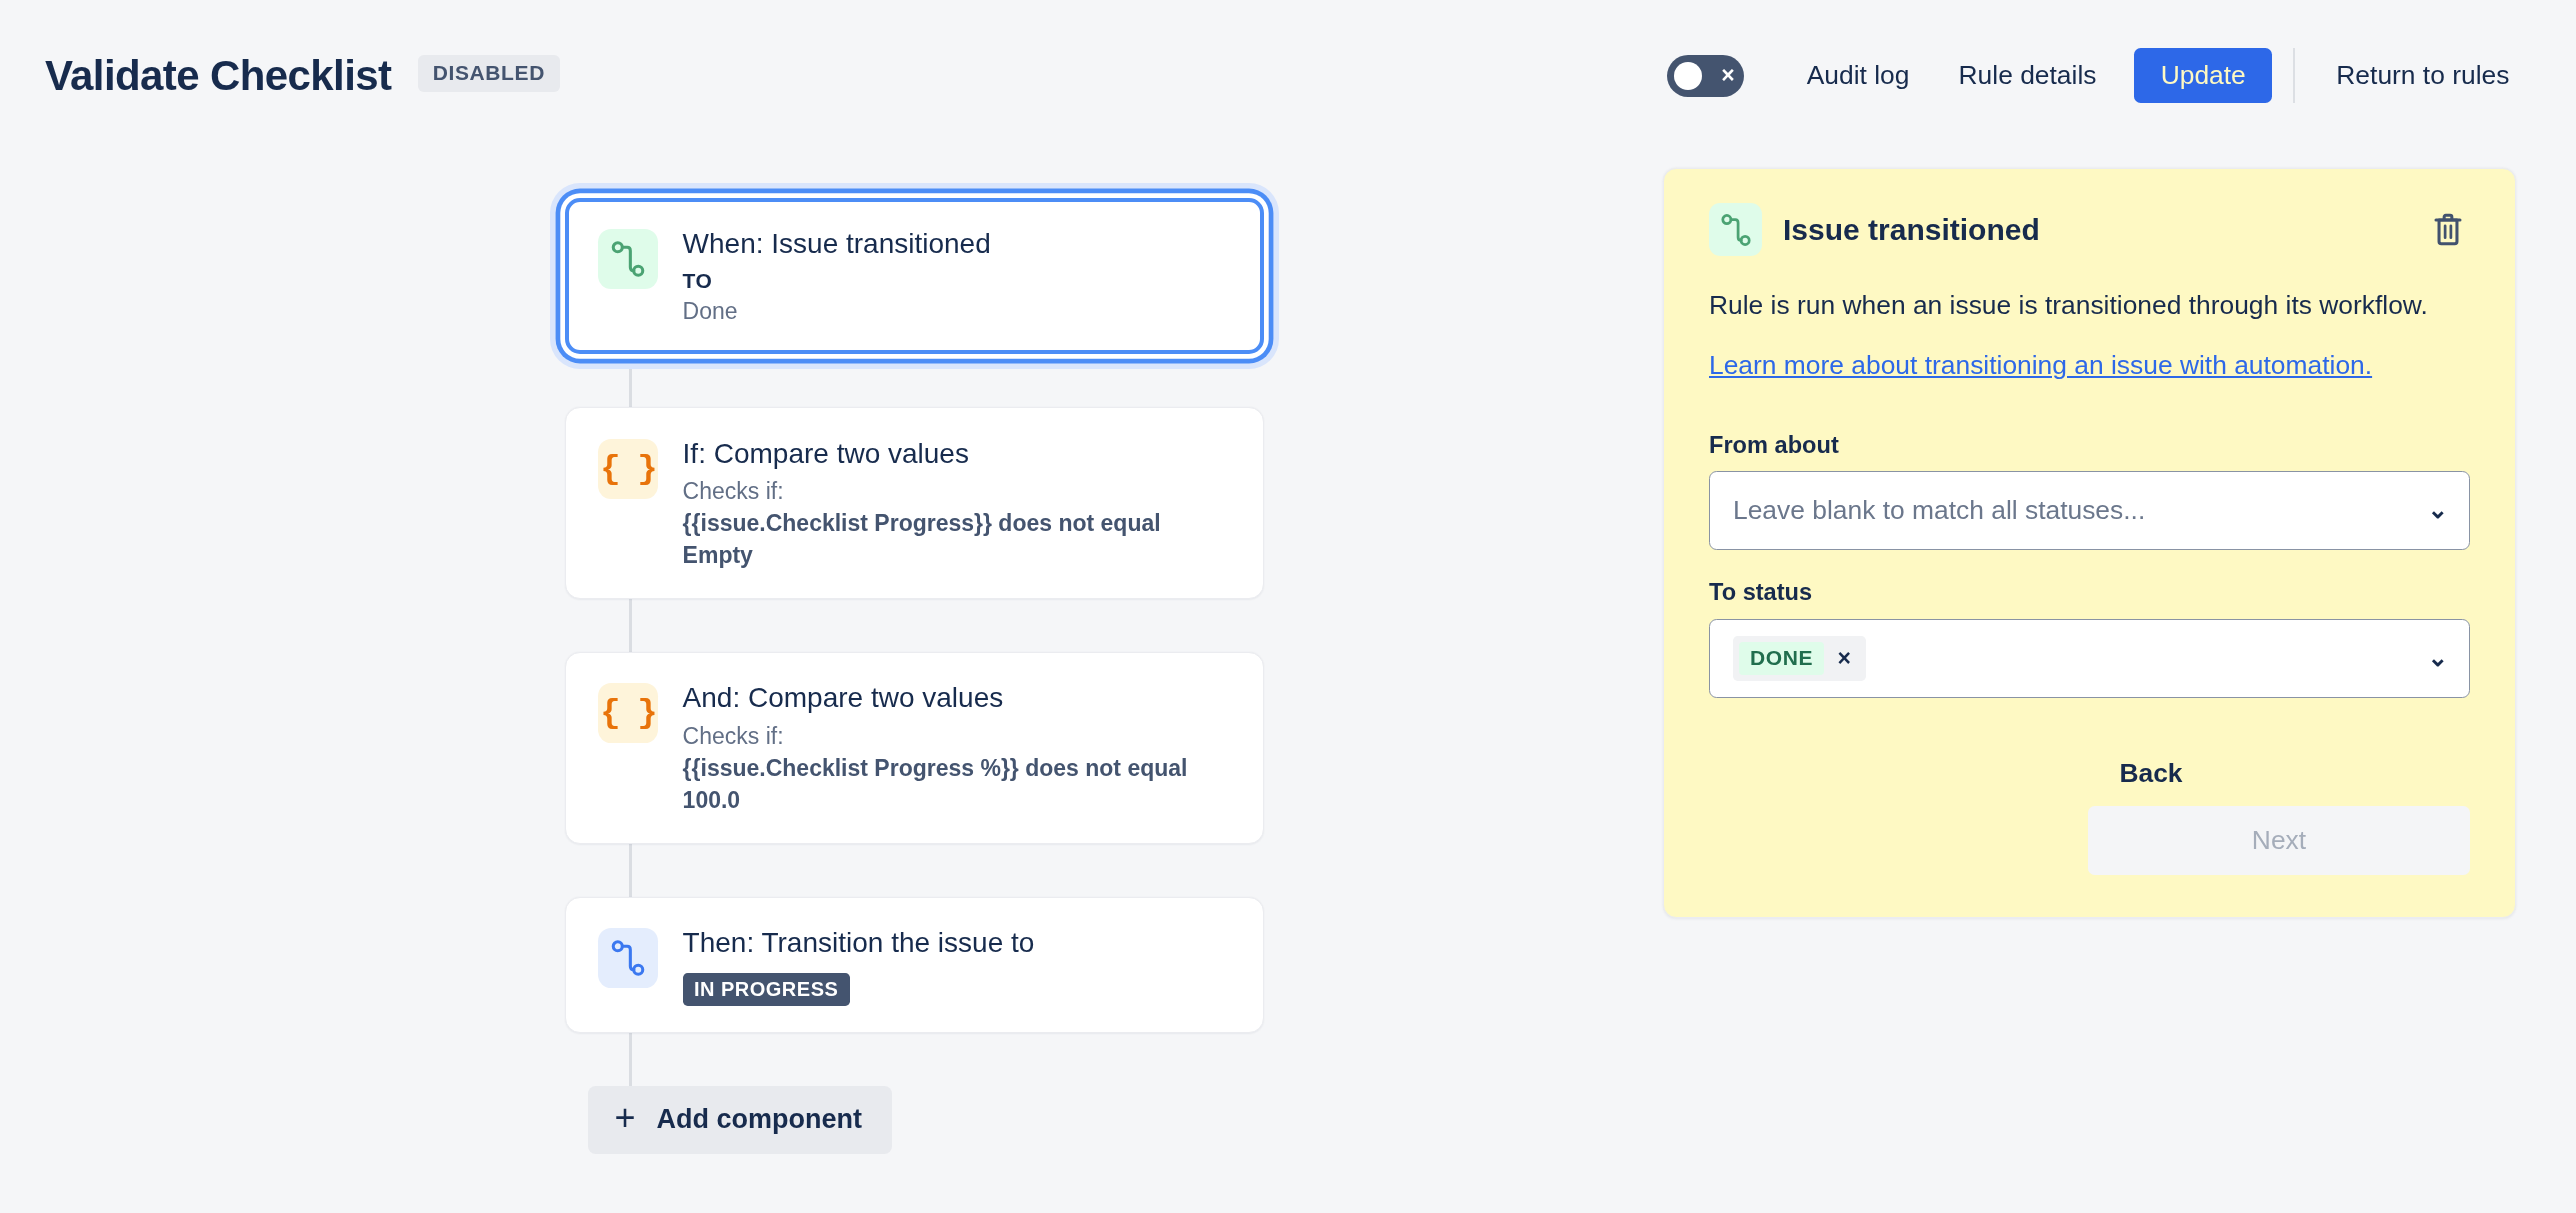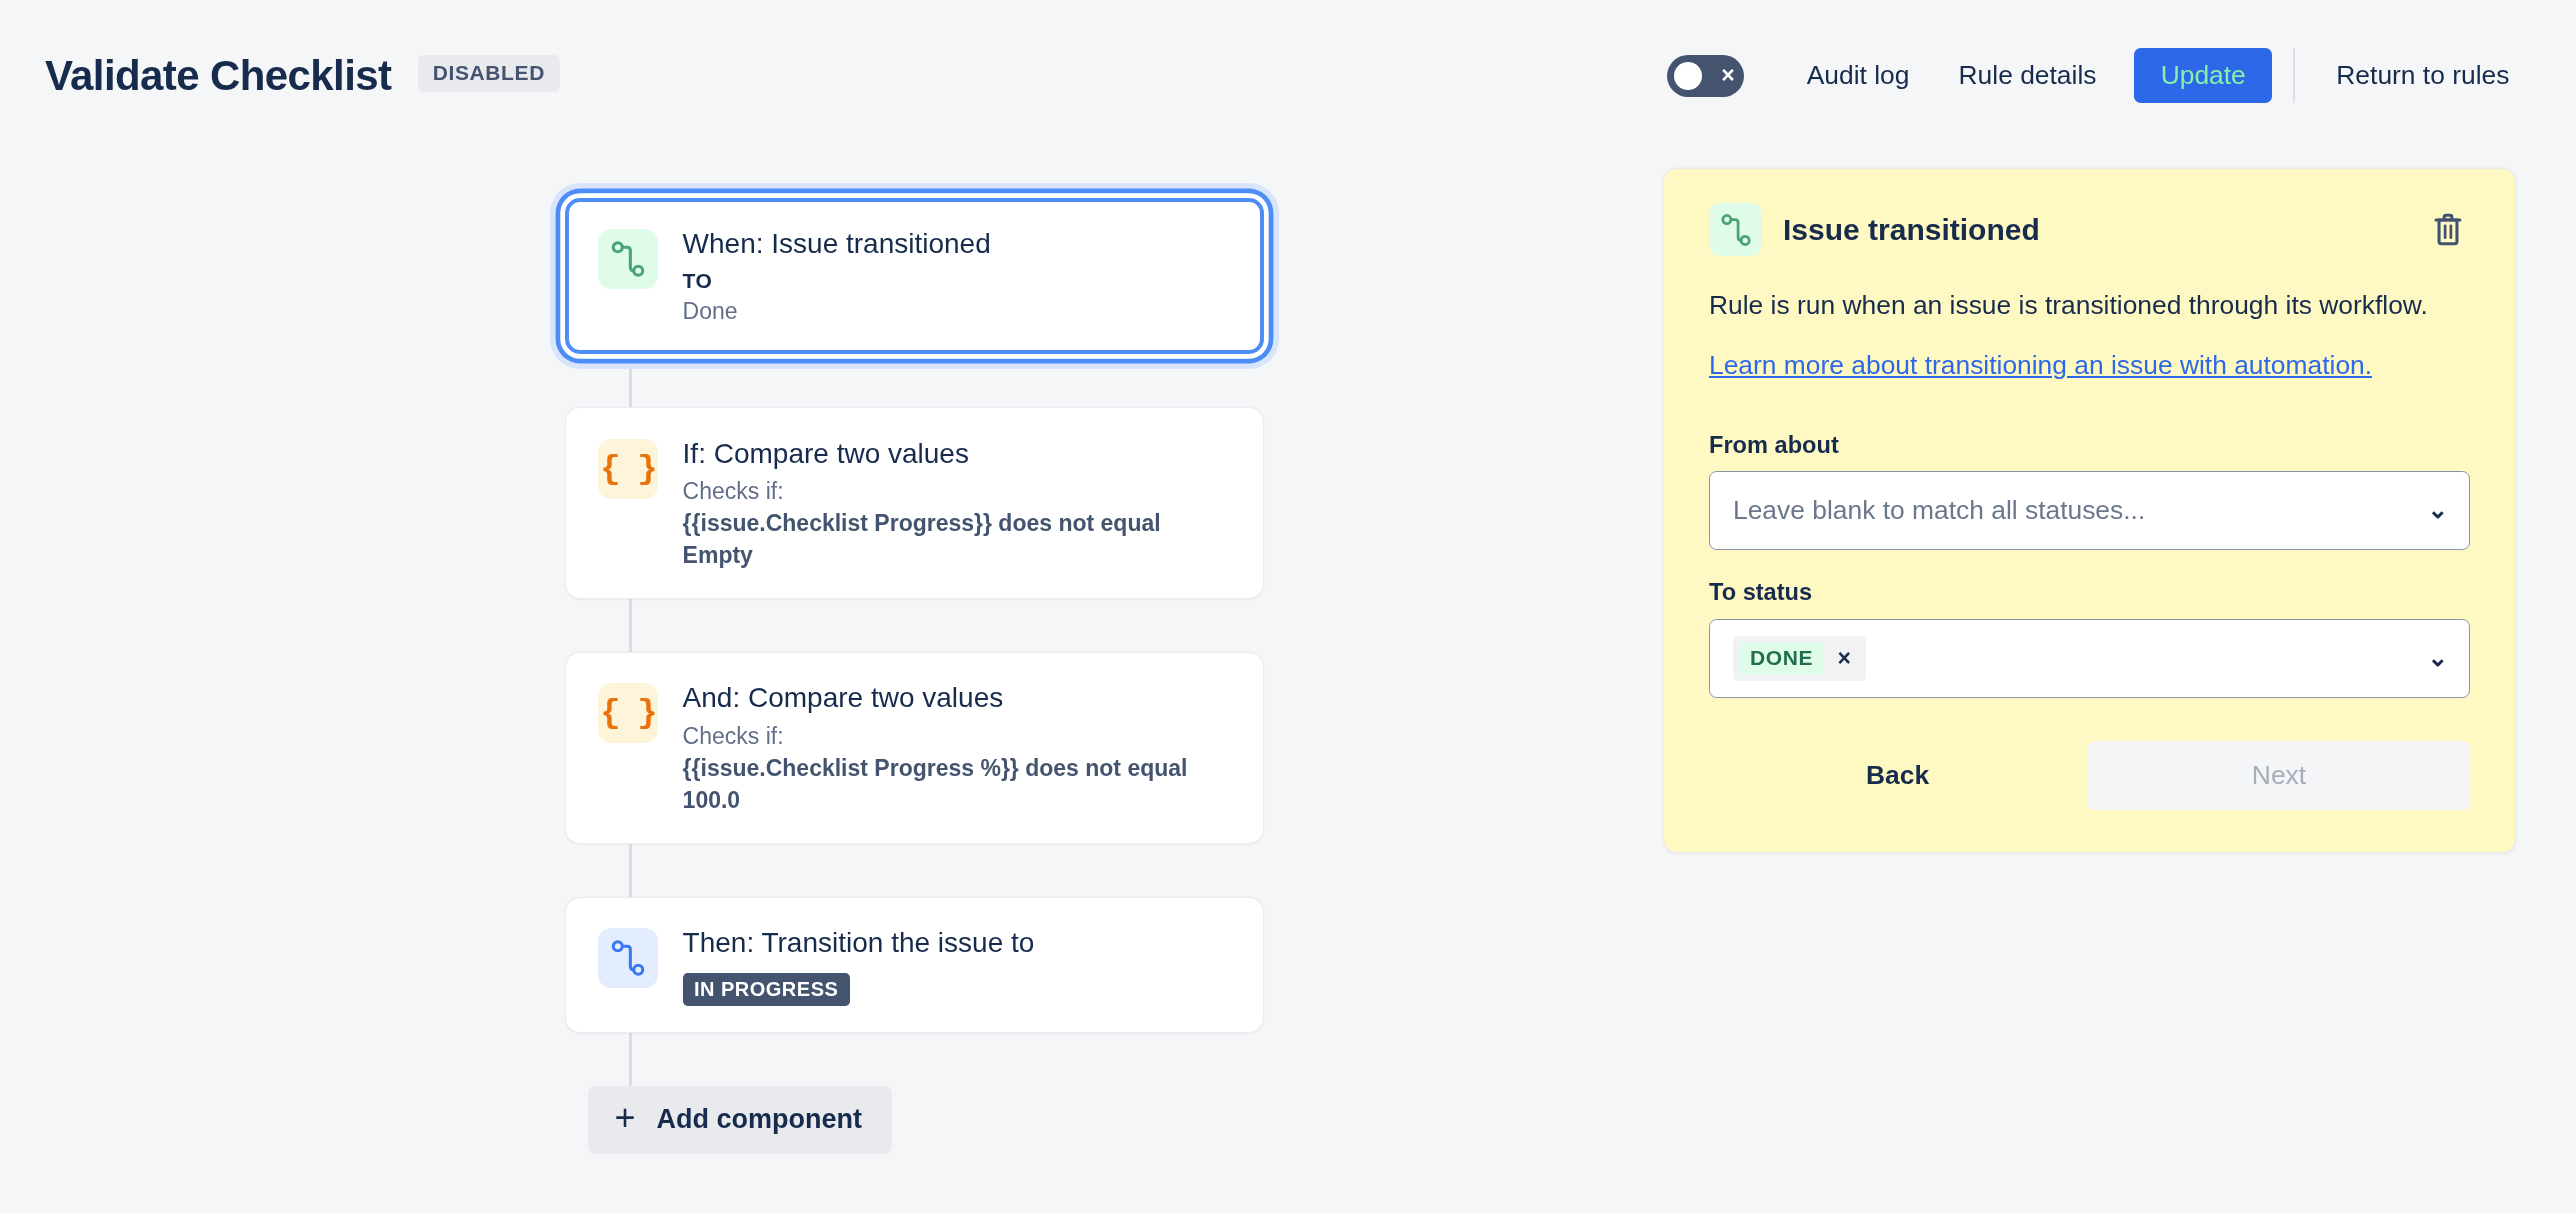--- a/index.html
+++ b/index.html
@@ -95,21 +95,21 @@
     font-size: 26.4px;
     color: #172B4D;
     font-weight: 400;
     padding: 11.3px 24.6px;
     border-radius: 5.7px;
     cursor: pointer;
     white-space: nowrap;
   }
   .hdr-btn-primary {
     font-size: 26.4px;
-    color: #86efac;
+    color: #fef9c3;
     background: #2D68E8;
     font-weight: 400;
     padding: 12.3px 26.4px;
     border: none;
     border-radius: 6.6px;
     cursor: pointer;
     white-space: nowrap;
     font-family: "Liberation Sans", sans-serif;
     margin: 0 11.3px 0 13.2px;
     text-align: right;
@@ -359,20 +359,21 @@
     line-height: 1;
     cursor: pointer;
     padding: 0 3.8px;
   }
 
   .panel-actions {
     display: flex;
     align-items: center;
     margin-top: 43px;
     gap: 0;
+    flex-direction: column;
   }
   .btn-back {
     background: none;
     border: none;
     font-family: "Liberation Sans", sans-serif;
     font-size: 26.4px;
     font-weight: 700;
     color: #172B4D;
     padding: 17px 34px;
     border-radius: 6.6px;

